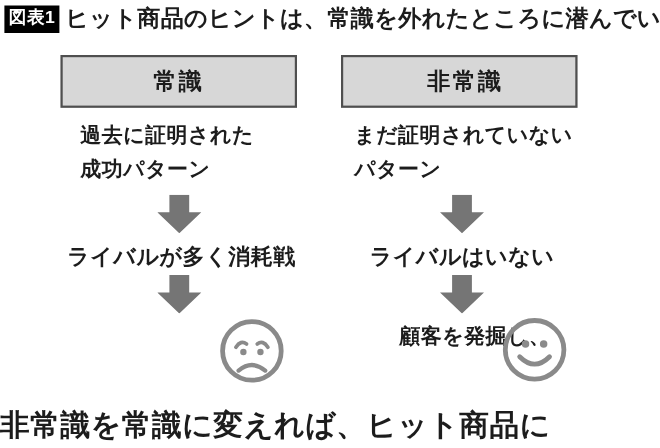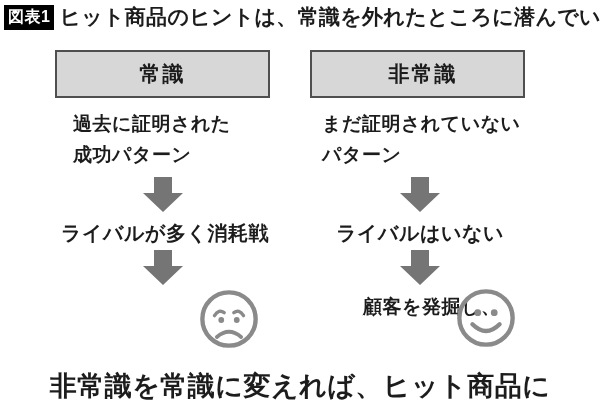--- a/index.html
+++ b/index.html
@@ -73,21 +73,21 @@
 
   .face { position: absolute; width: 62px; height: 62px; color: var(--face); }
   .face svg { display: block; width: 100%; height: 100%; }
   .face.left { left: 198px; top: 288px; }
   .face.right { left: 455px; top: 287px; }
 
   .footer {
     position: absolute;
     left: 0; top: 368px;
     width: 600px;
-    text-align: center;
+    text-align: left;
     font-size: 27px;
     letter-spacing: 0.5px;
   }
 </style>
 </head>
 <body>
 
 <div class="canvas">
 
   <div class="header">

